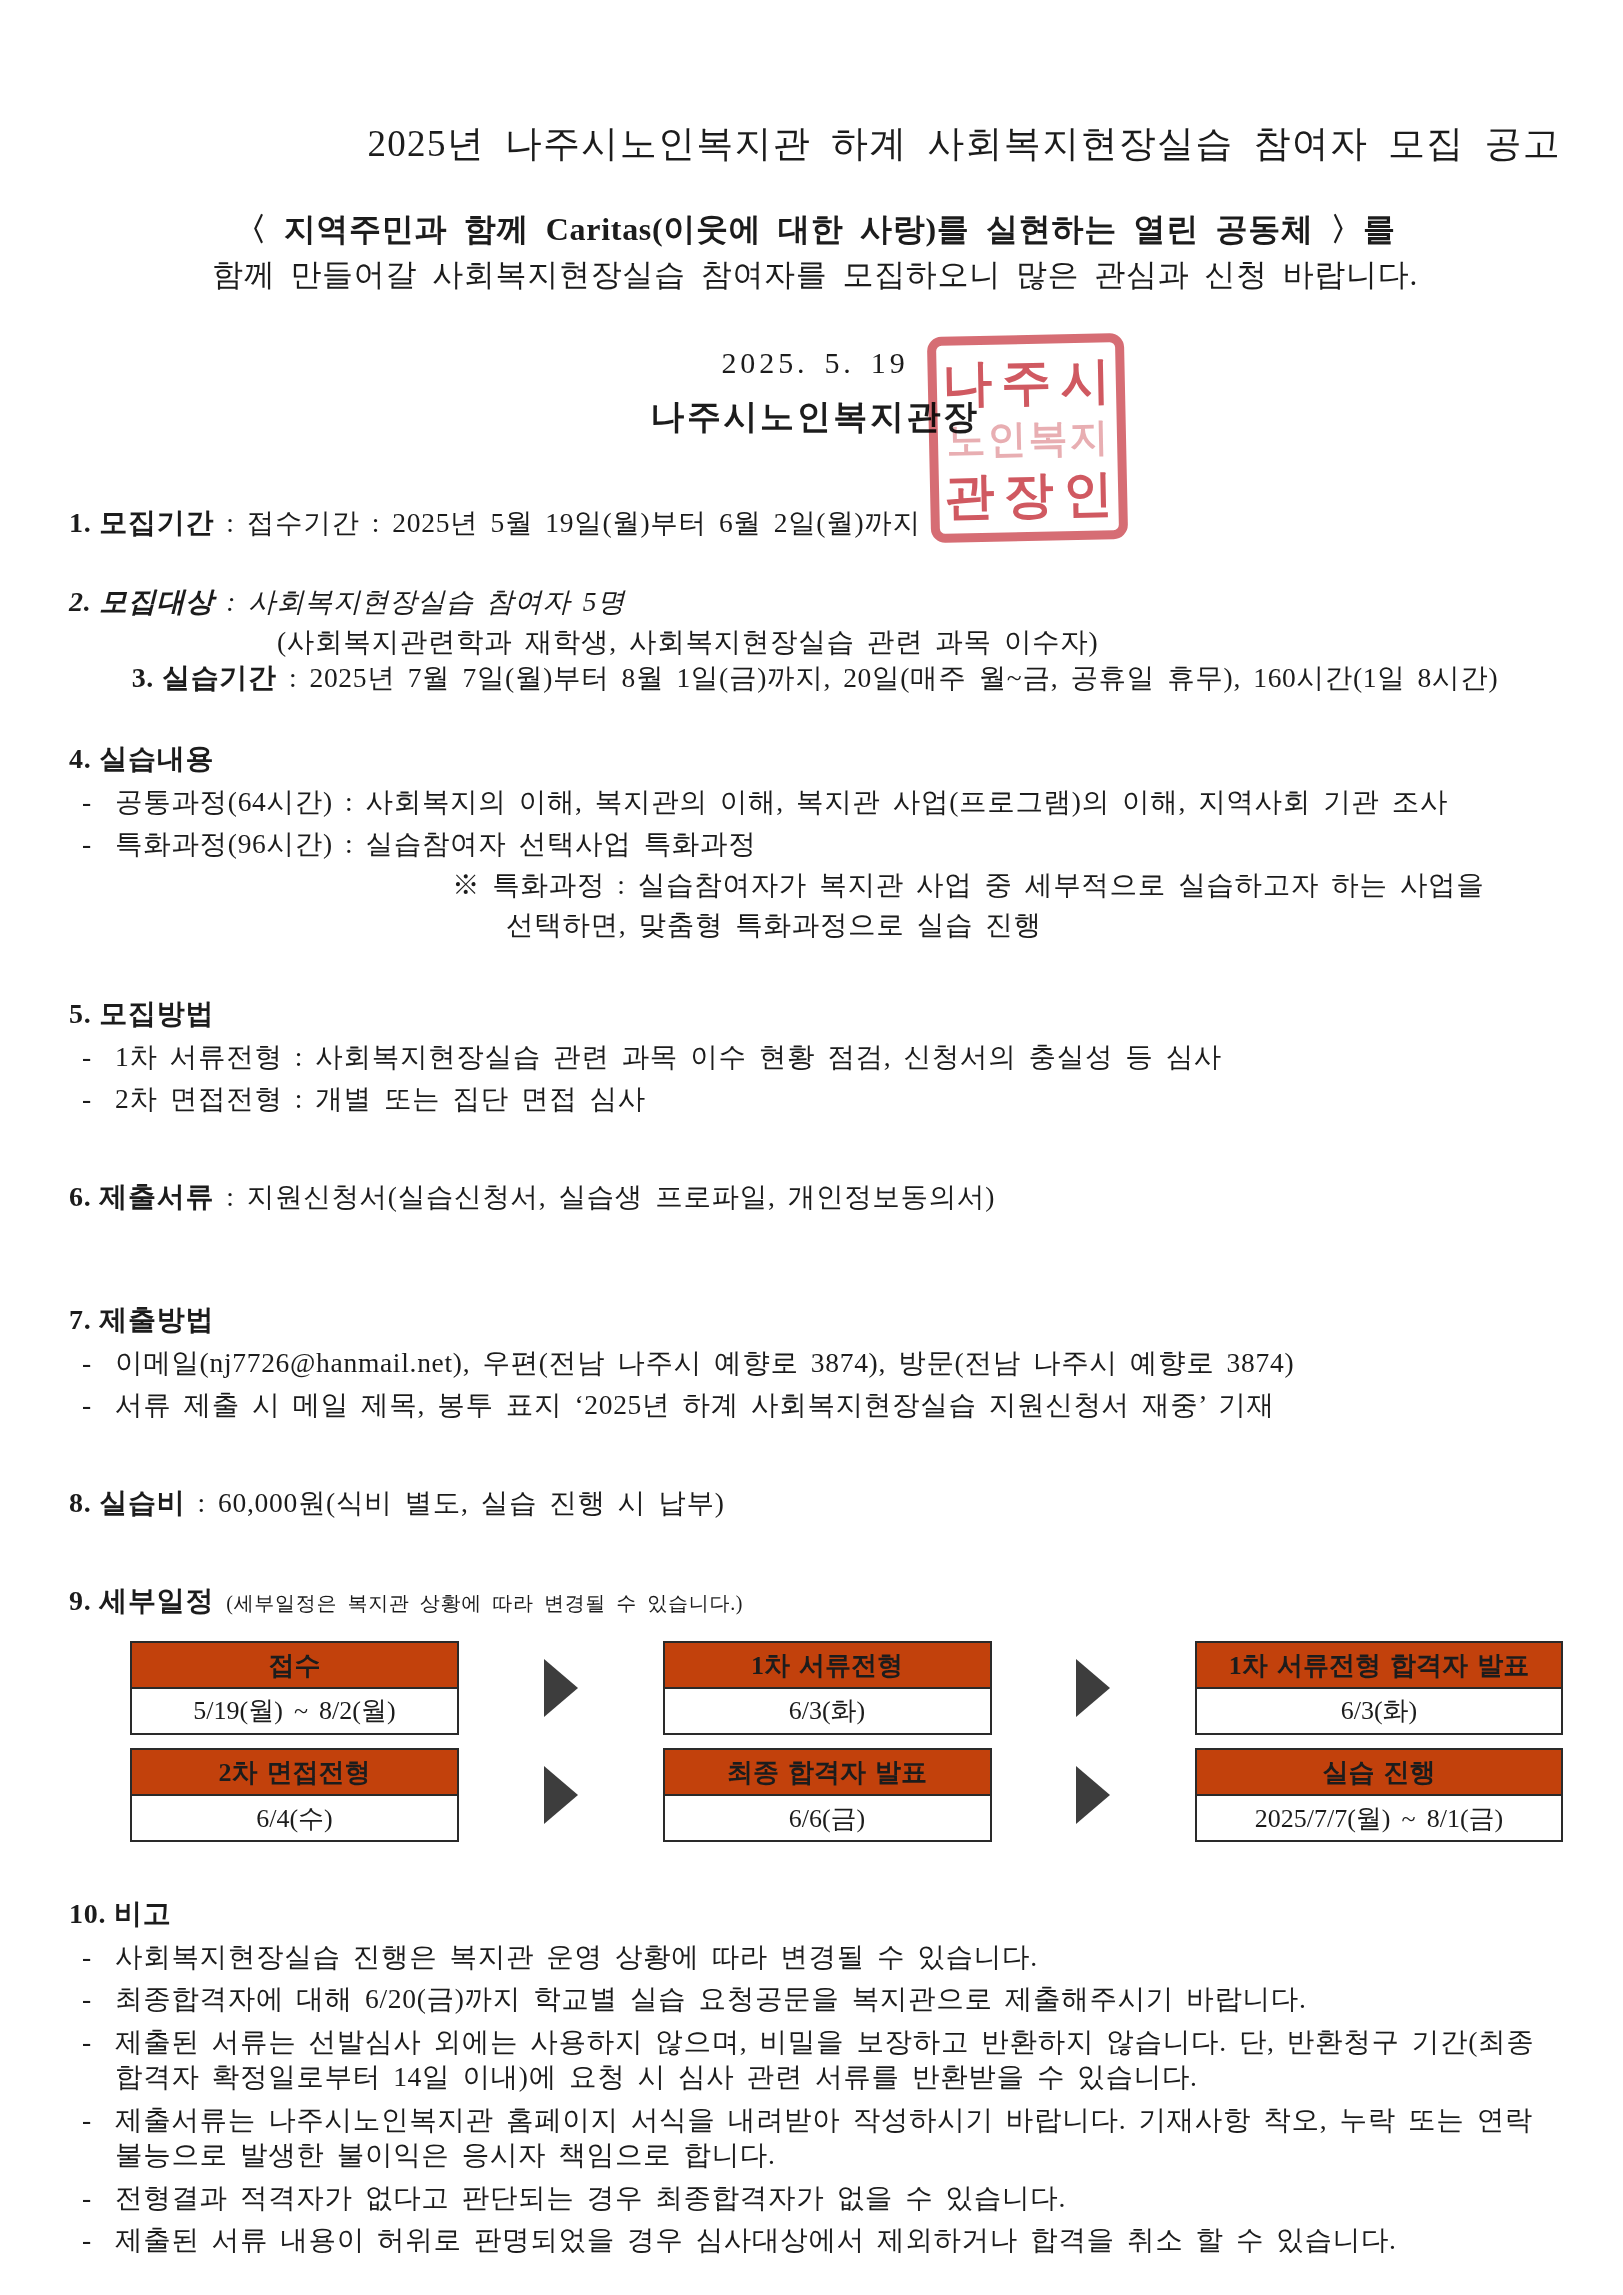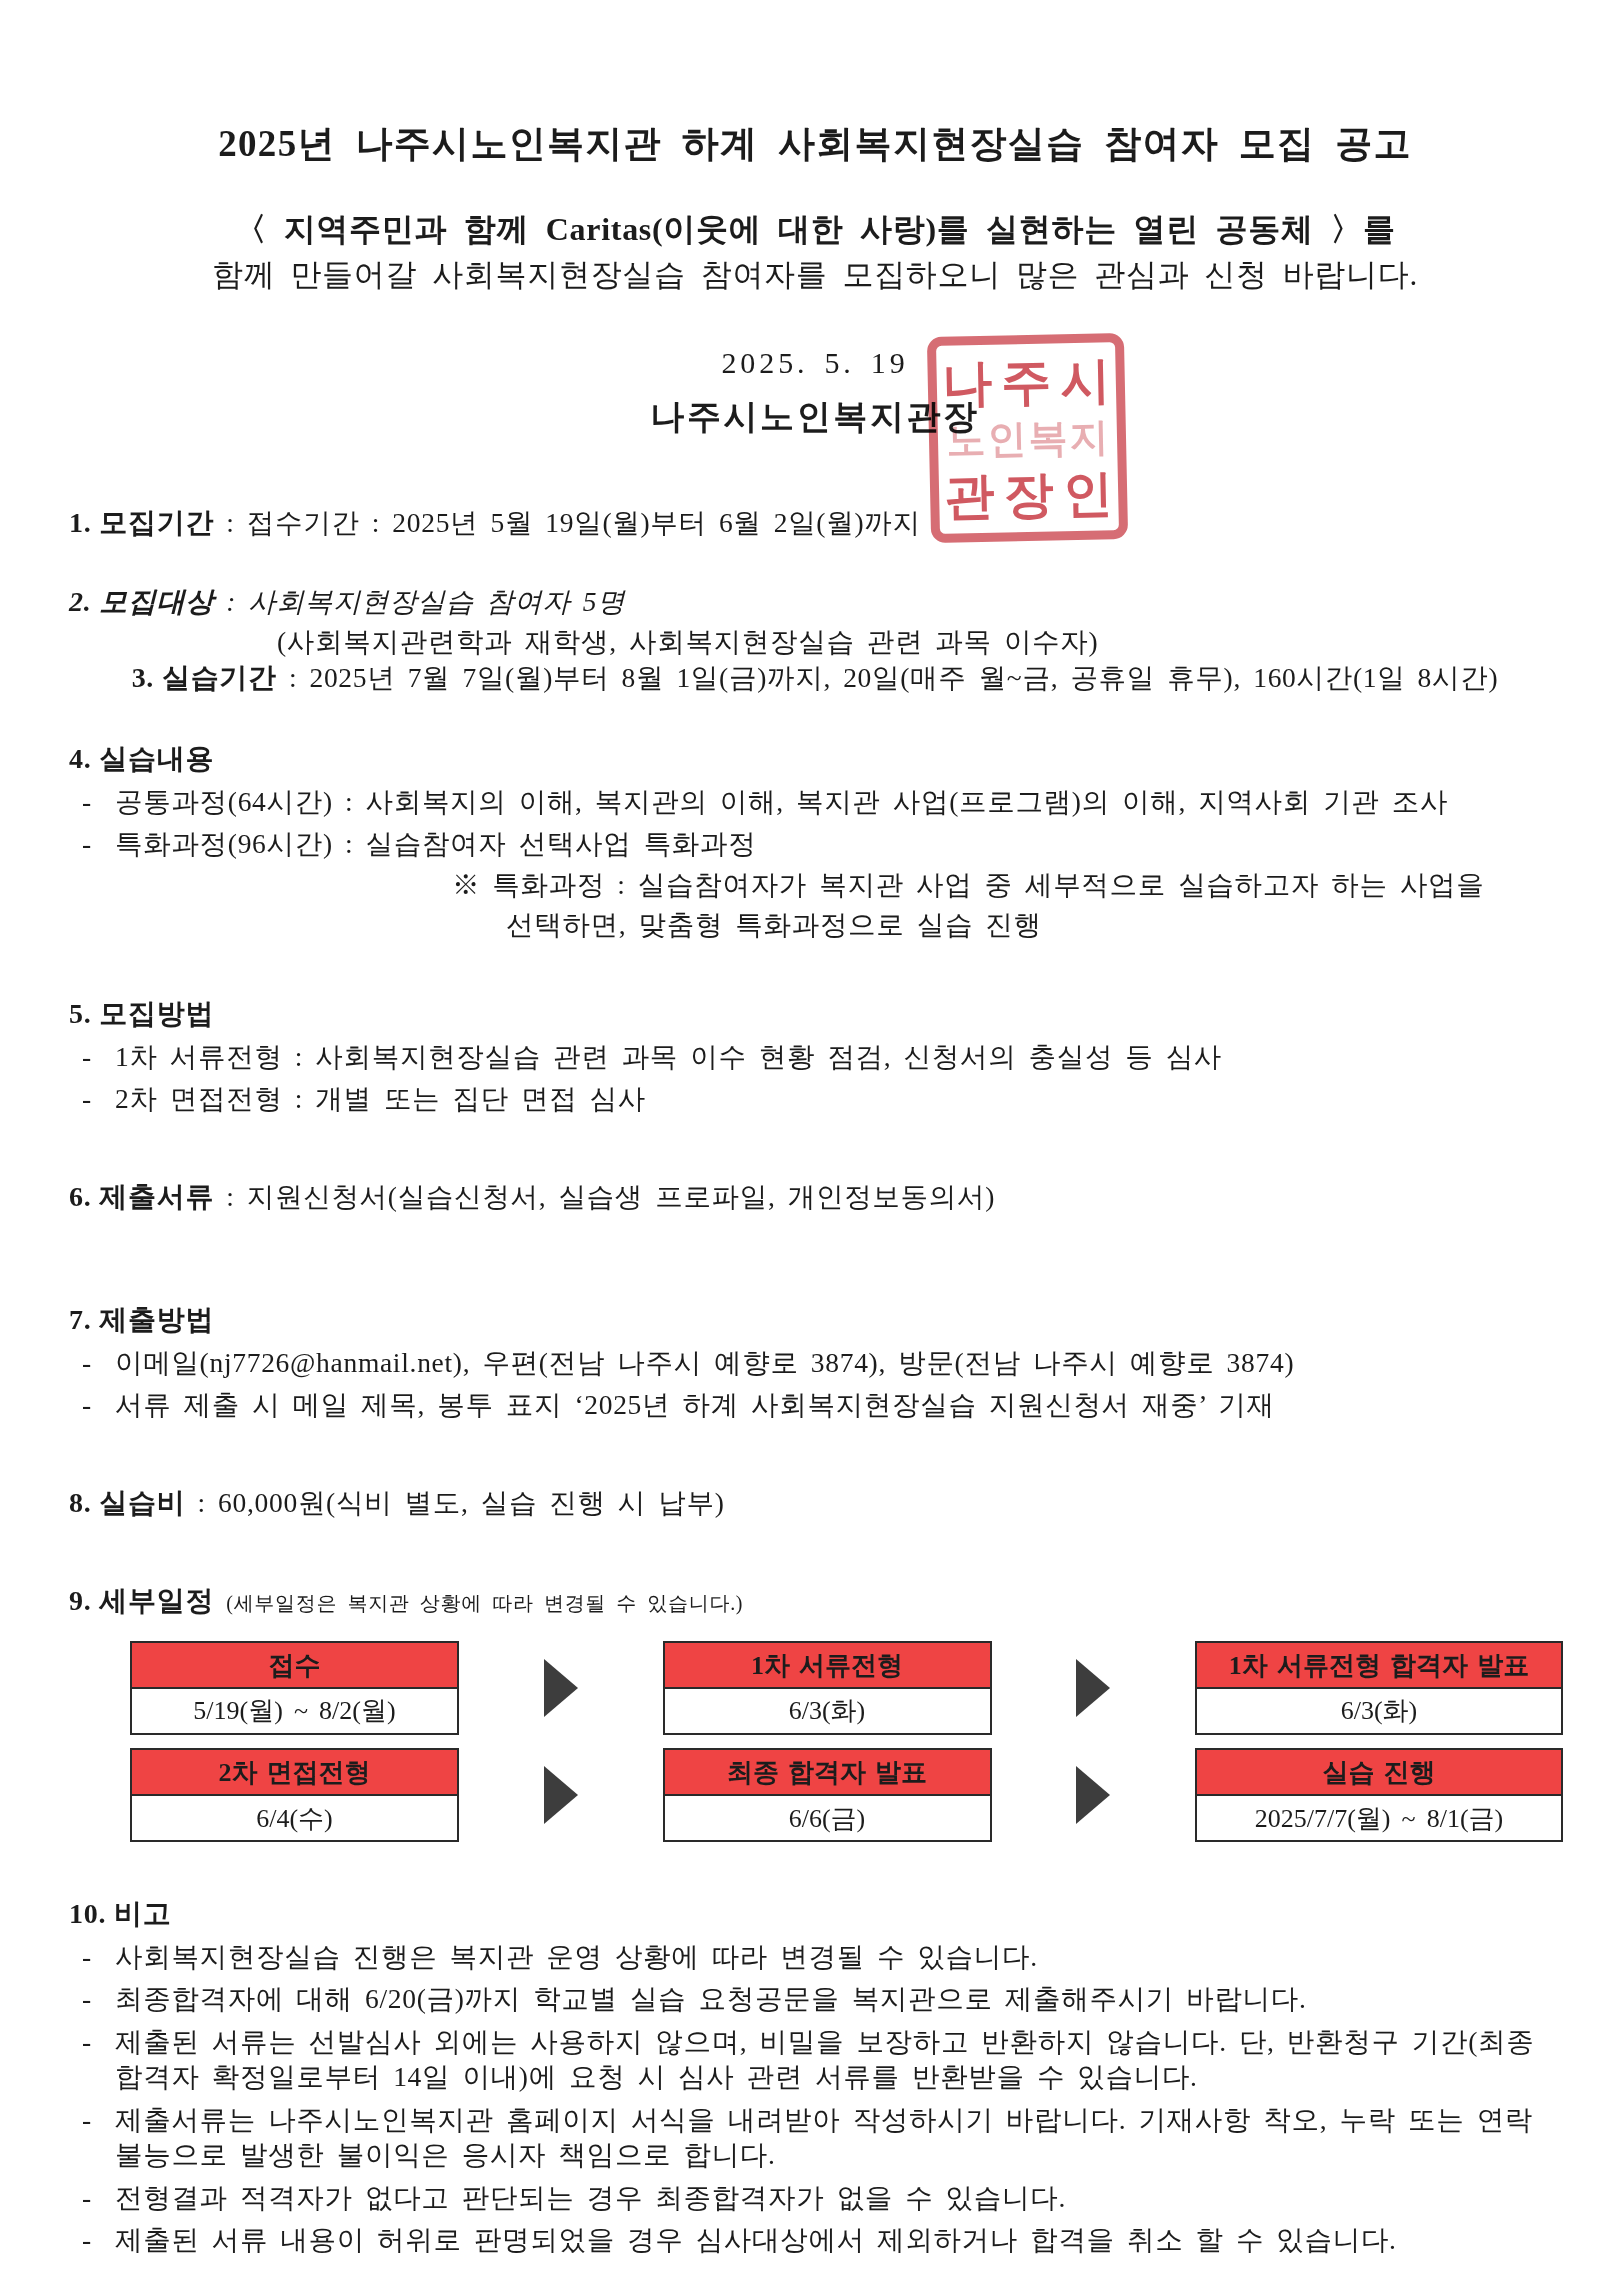--- a/index.html
+++ b/index.html
@@ -10,23 +10,23 @@
     background:#ffffff;
     color:#1c1c1c;
     font-family:"Liberation Serif","DejaVu Serif",serif;
     overflow:hidden;
     letter-spacing:0.7px;
     word-spacing:4.6px;
   }
   .content{padding:119px 62px 0 69px;}
 
   .doc-title{
-    text-align:center;
+    text-align:right;
     font-size:37px;
-    font-weight:bold;
+    font-weight:normal;
     letter-spacing:1.3px;
     word-spacing:9.2px;
   }
   .intro1{
     margin-top:39px;
     text-align:center;
     font-size:32px;
     font-weight:bold;
     word-spacing:7.9px;
   }
@@ -89,21 +89,21 @@
   }
   .flow-row1{margin-top:21px;}
   .flow-row2{margin-top:13px;}
   .flow-box{
     width:325px;
     border:2px solid #2a2a2a;
     background:#ffffff;
   }
   .flow-box.wide{width:364px;}
   .flow-box-head{
-    background:#ef4444;
+    background:#c2410c;
     border-bottom:2px solid #2a2a2a;
     text-align:center;
     font-weight:bold;
     font-size:26px;
     padding:5.2px 2.6px 3.9px 2.6px;
     letter-spacing:0;
     word-spacing:2.6px;
   }
   .flow-box-date{
     text-align:center;

